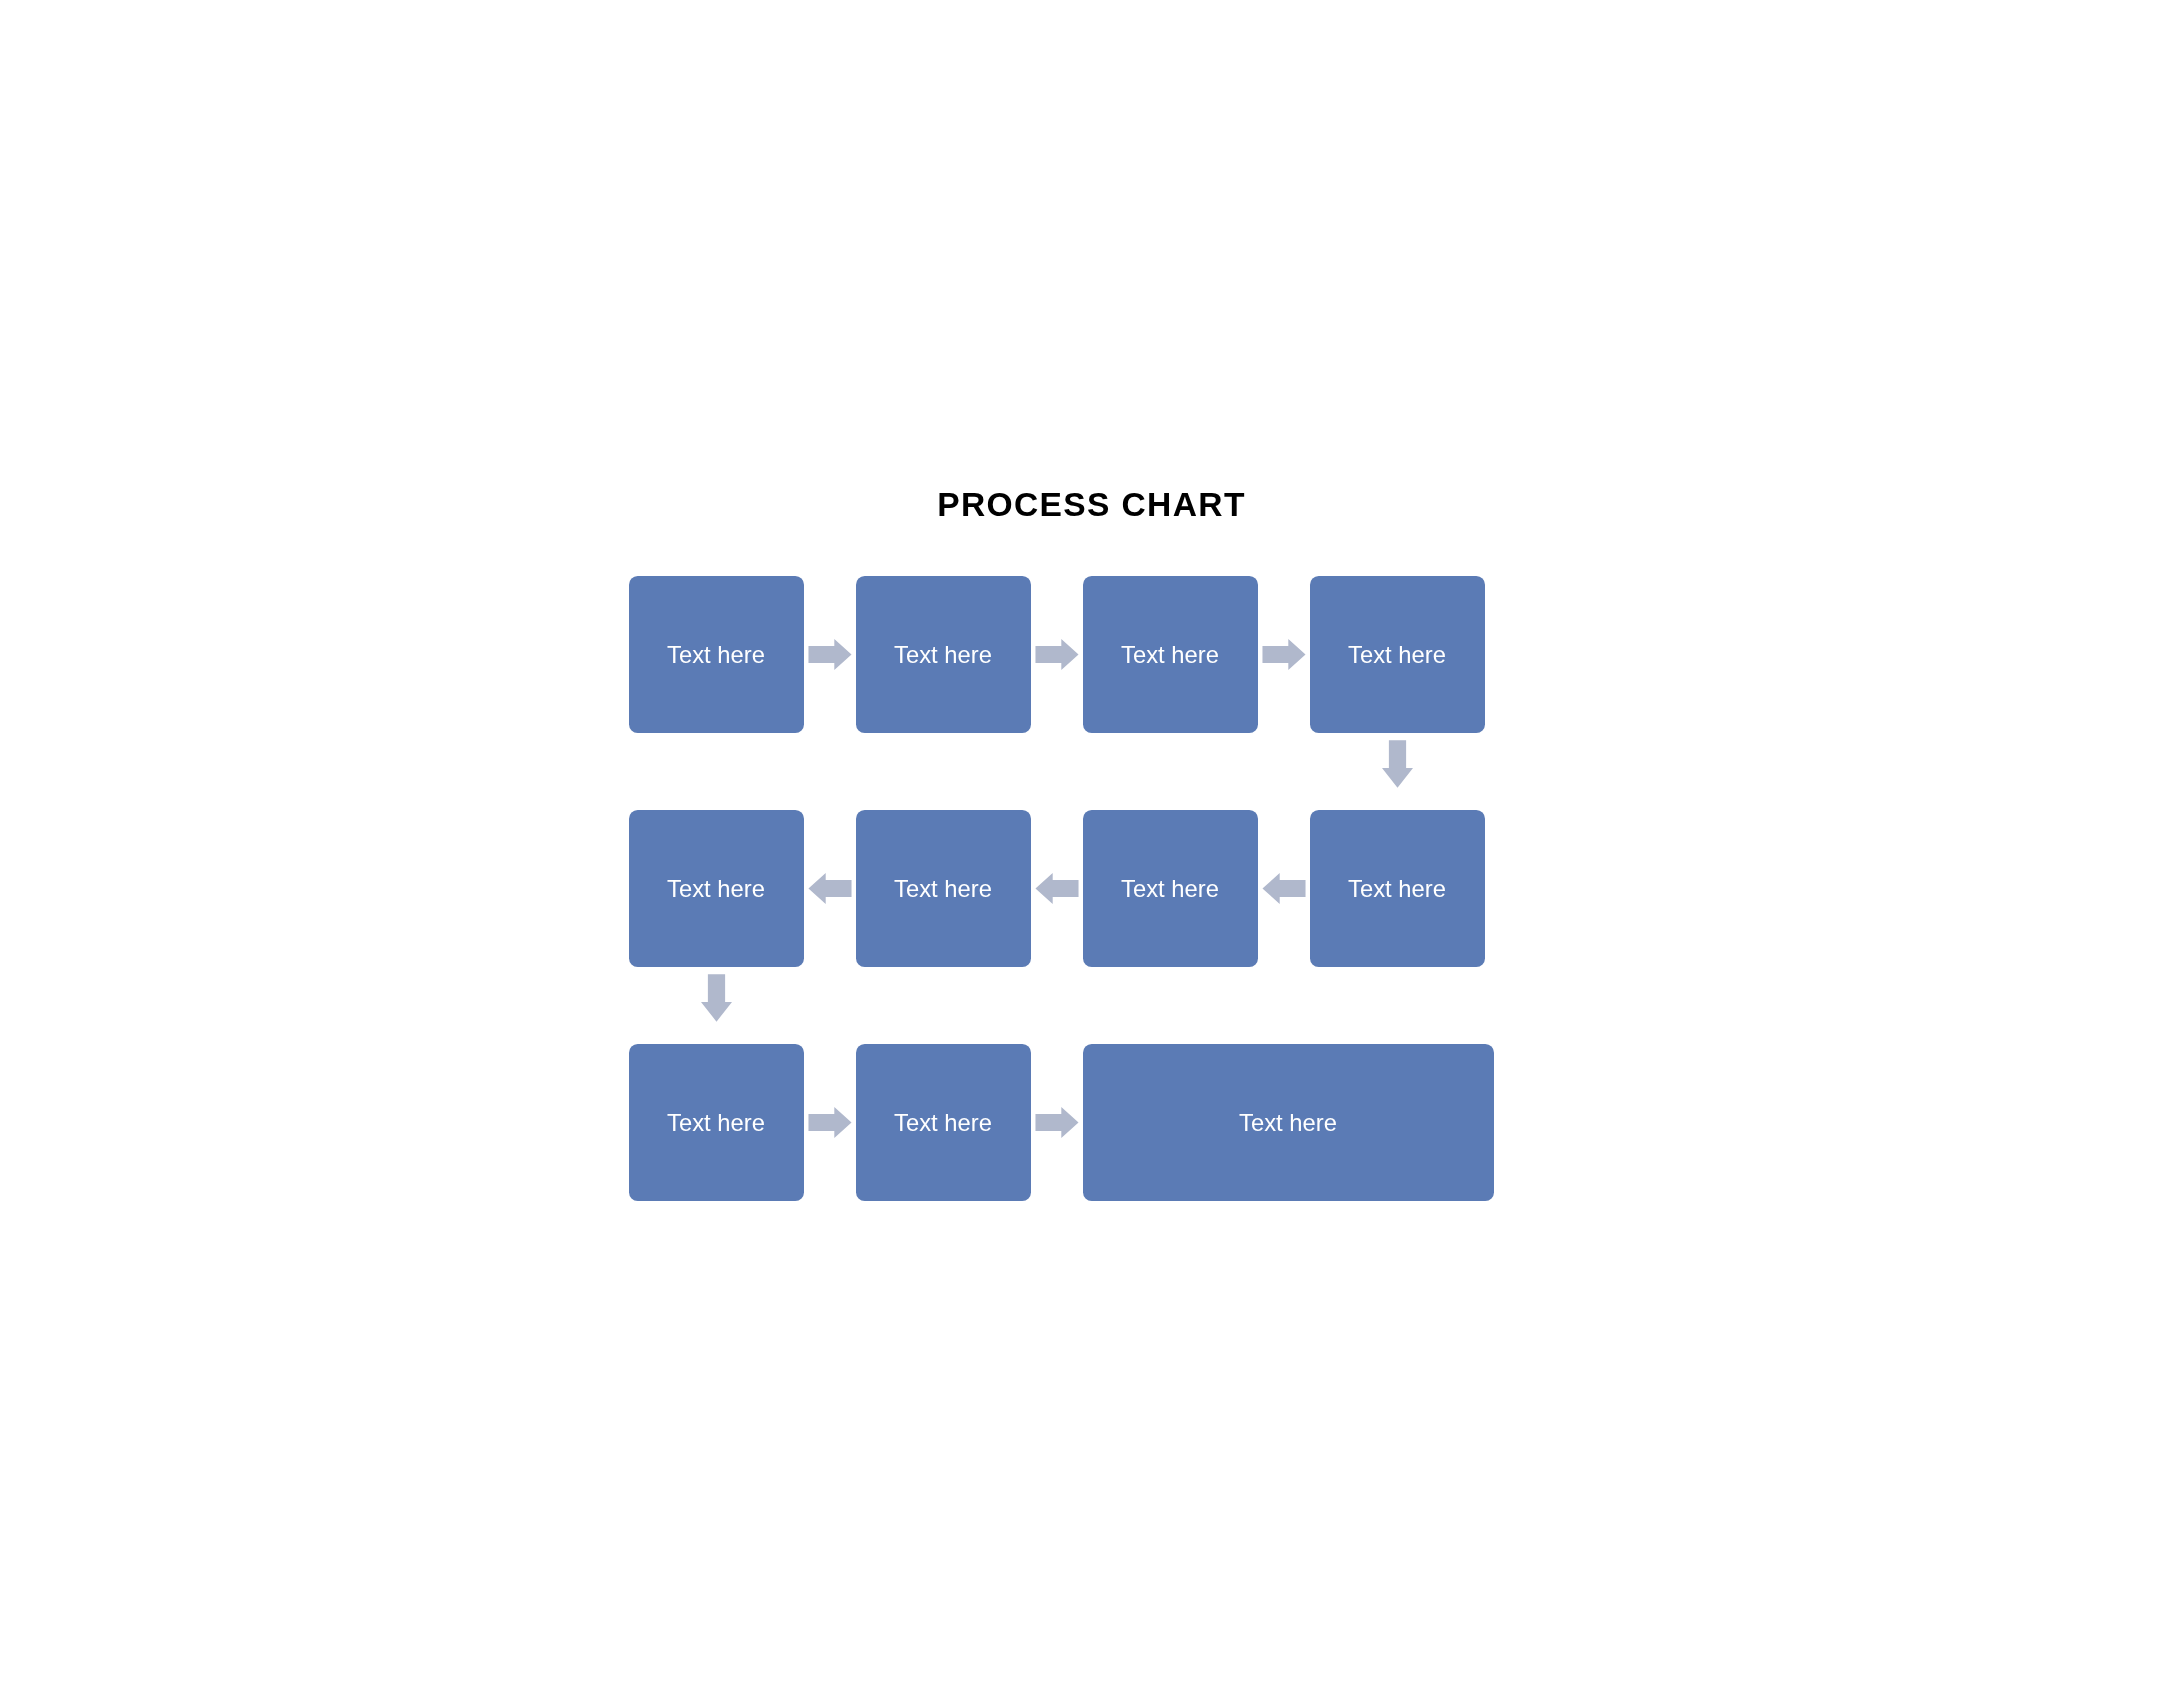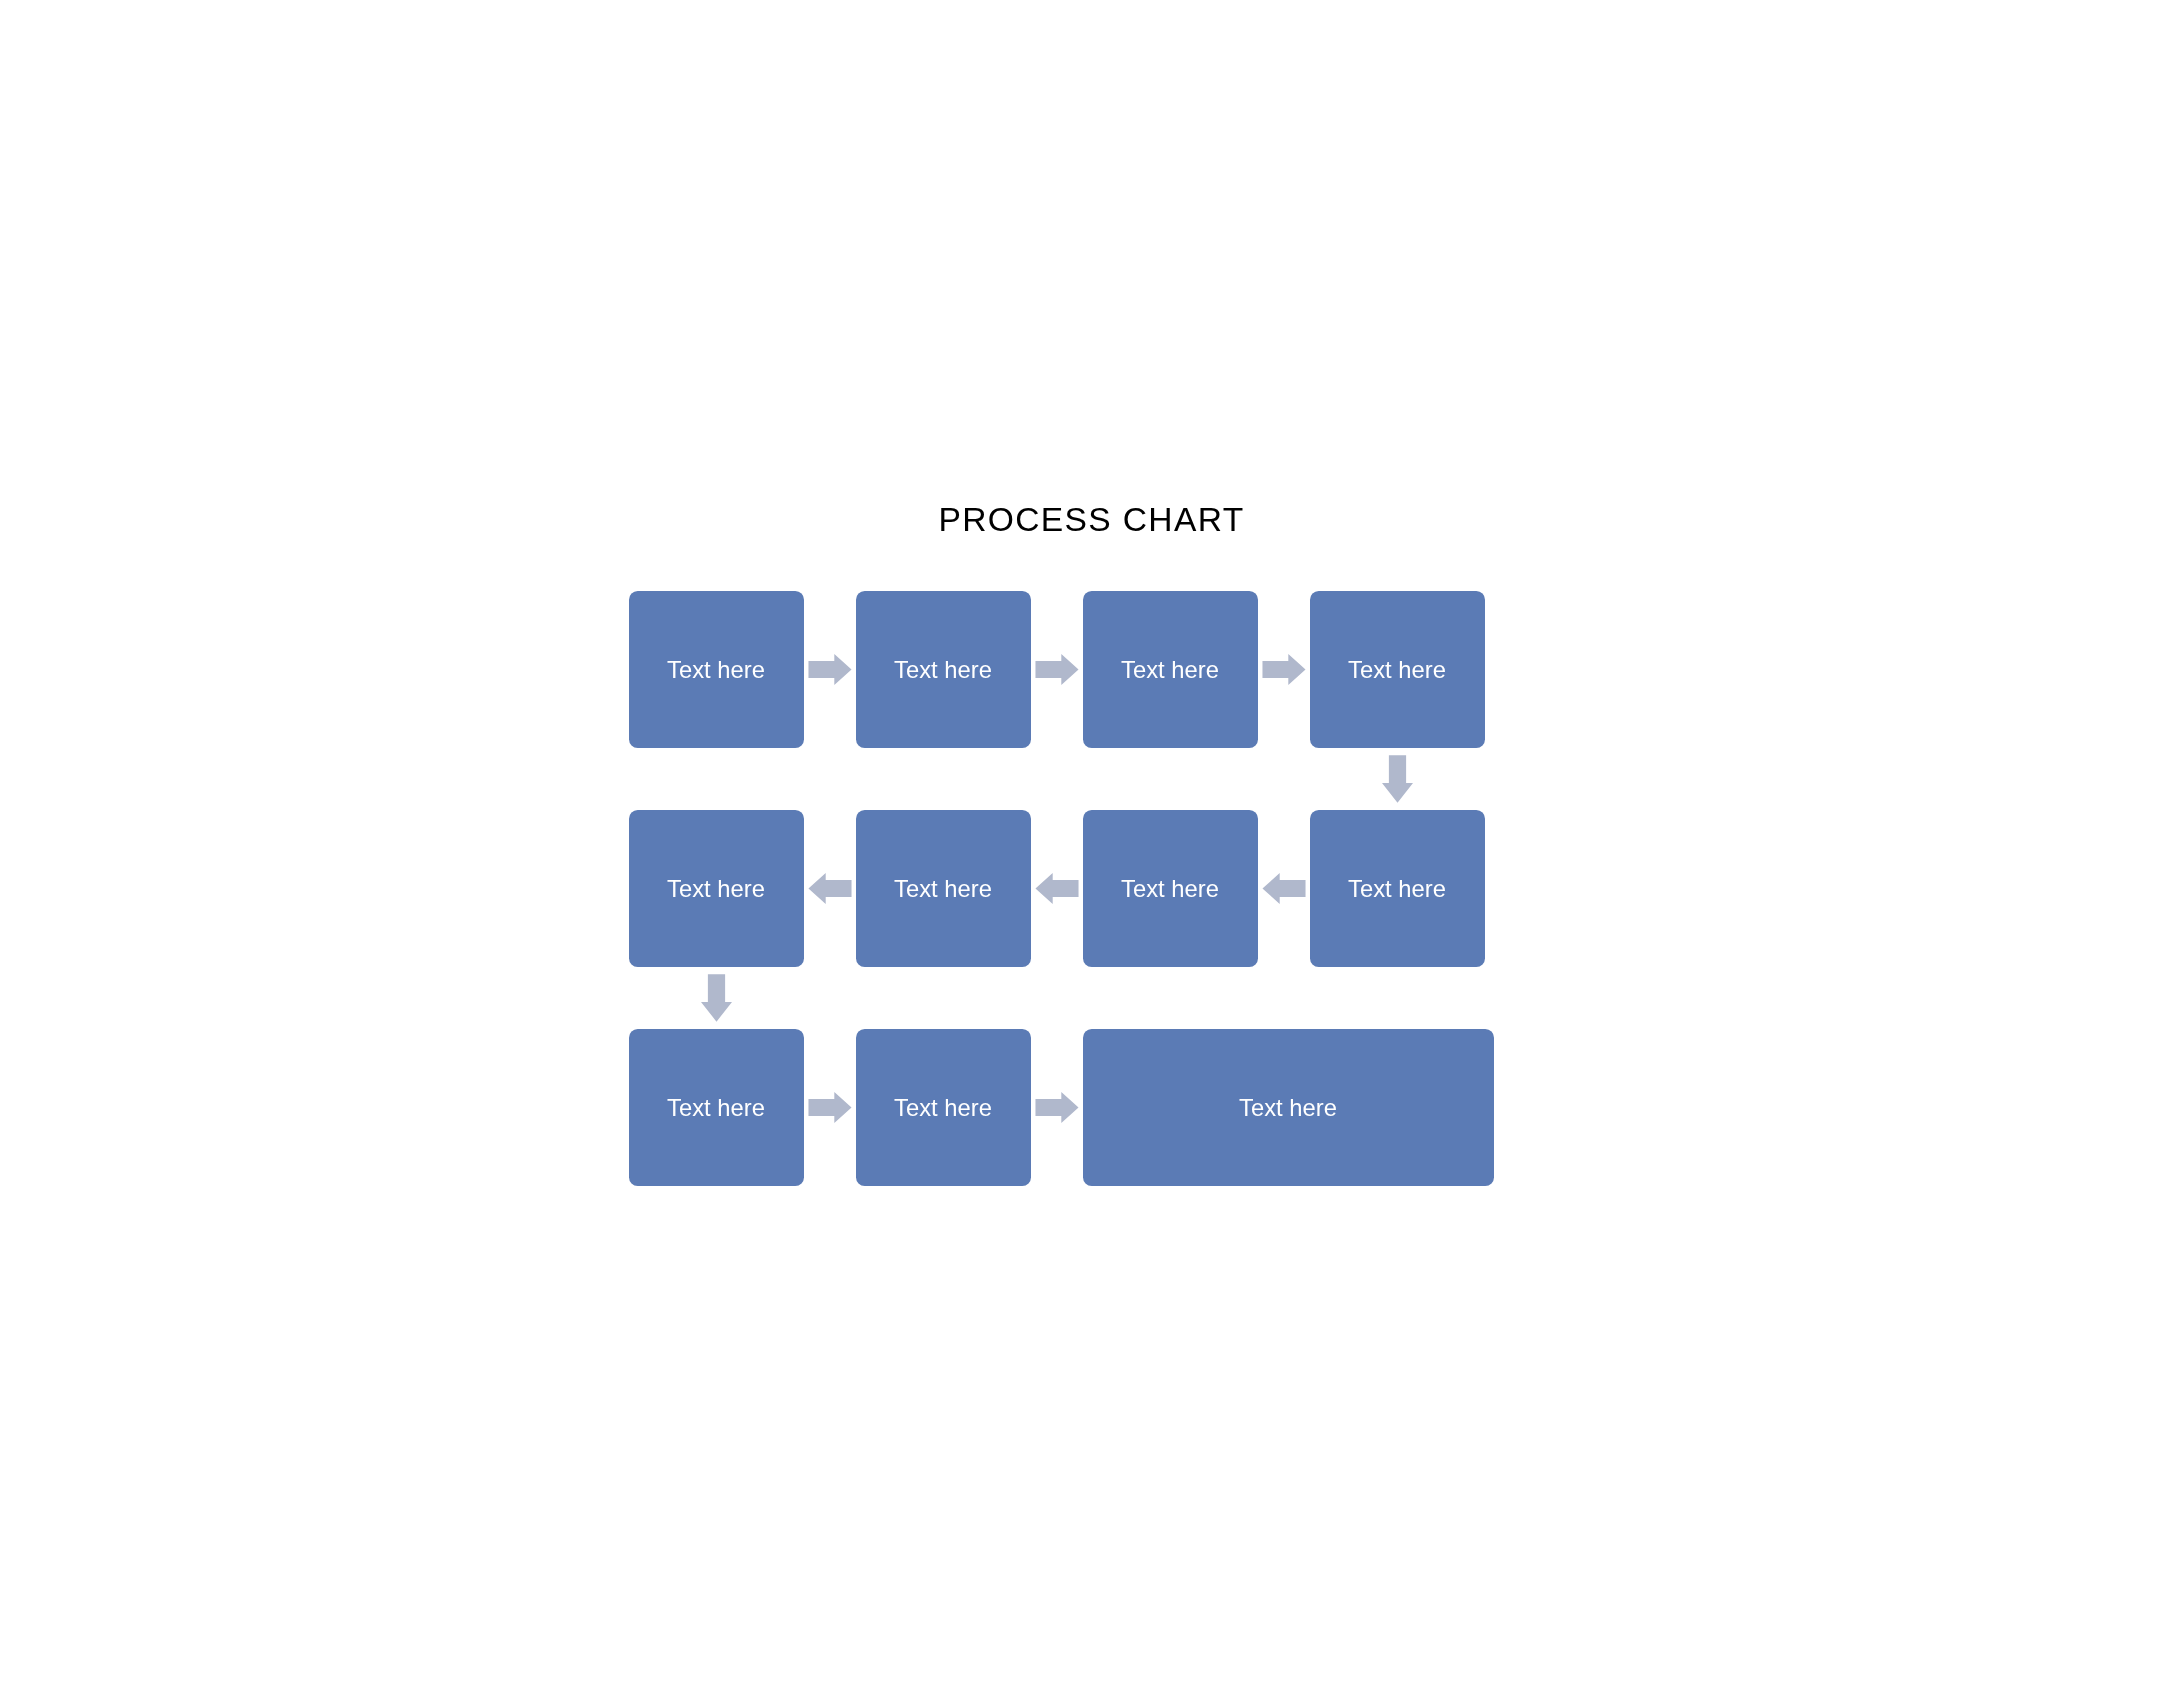--- a/index.html
+++ b/index.html
@@ -15,30 +15,30 @@
     }
 
     .page-wrapper {
       width: 100%;
       max-width: 961px;
     }
 
     .chart-title {
       text-align: center;
       font-size: 2.4rem;
-      font-weight: 400;
+      font-weight: 700;
       letter-spacing: 0.04em;
       color: #000000;
       margin-bottom: 52px;
     }
 
     .chart-body {
       display: flex;
       flex-direction: column;
-      gap: 0;
+      gap: 15px;
     }
 
     
     .row {
       display: flex;
       align-items: center;
       justify-content: flex-start;
     }
 
     .row-1 {

